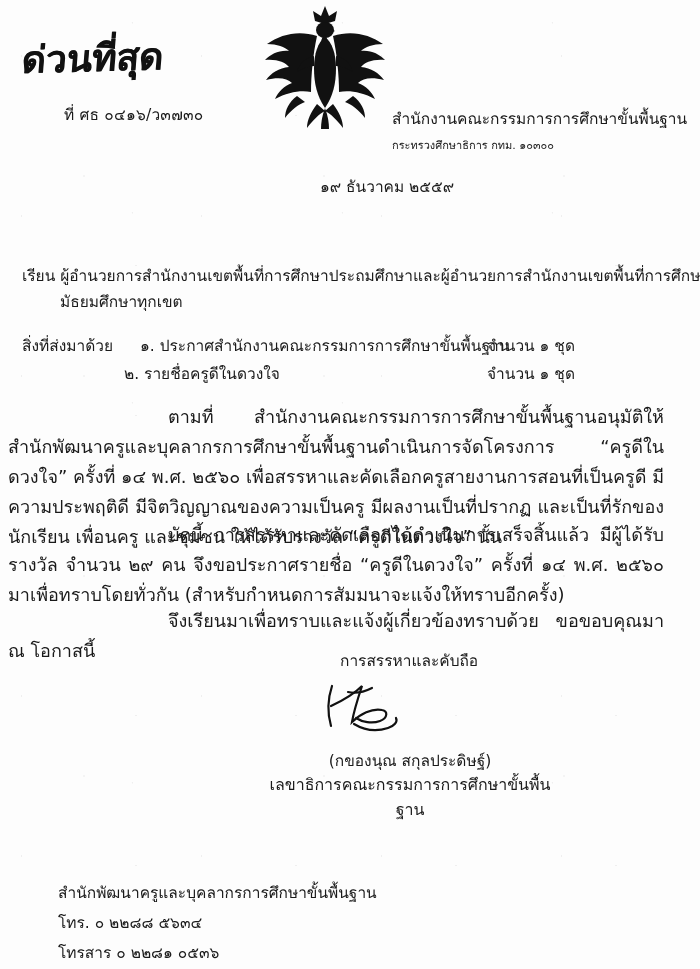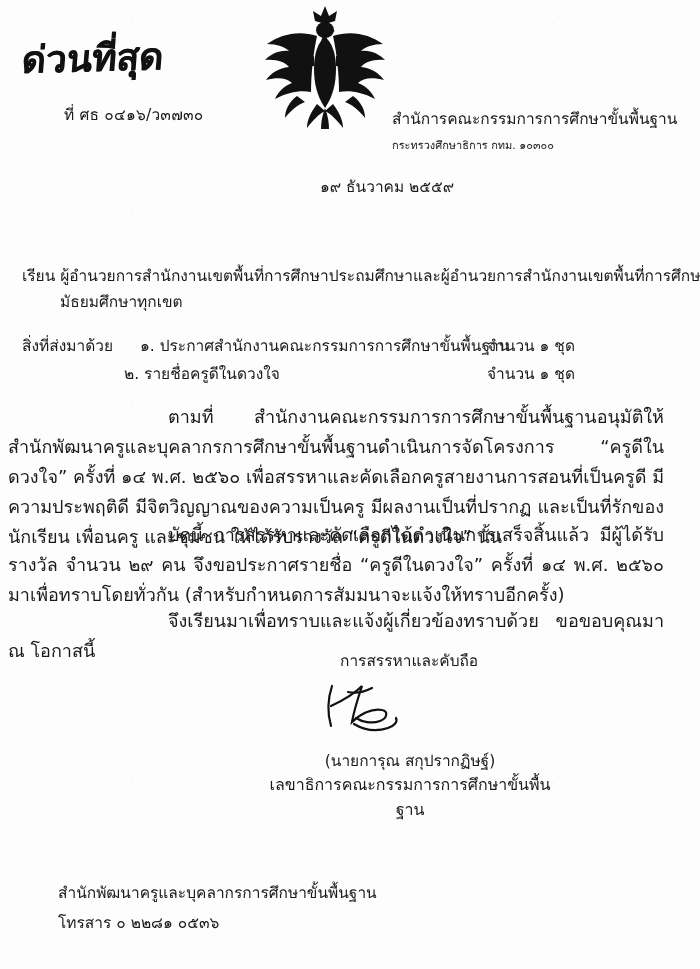--- a/index.html
+++ b/index.html
@@ -226,21 +226,21 @@
         <path d="M78 100 C84 108 88 116 88 124 C82 116 76 110 70 107 Z"></path>
         <path d="M70 104 C67 112 66 119 66 125 L74 125 C74 119 73 112 70 104 Z"></path>
 
         <path d="M42 92 C34 98 30 106 30 114 C36 106 44 100 50 98 Z"></path>
         <path d="M98 92 C106 98 110 106 110 114 C104 106 96 100 90 98 Z"></path>
       </g>
     </svg>
   </div>
 
   <div class="doc-number">ที่ ศธ ๐๔๑๖/ว๓๗๓๐</div>
-  <div class="office-line1">สำนัการคณะกรรมการการศึกษาขั้นพื้นฐาน</div>
+  <div class="office-line1">สำนักงานคณะกรรมการการศึกษาขั้นพื้นฐาน</div>
   <div class="office-line2">กระทรวงศึกษาธิการ กทม. ๑๐๓๐๐</div>
   <div class="date-line">๑๙ ธันวาคม ๒๕๕๙</div>
 
   <div class="row to-line1">เรียน  ผู้อำนวยการสำนักงานเขตพื้นที่การศึกษาประถมศึกษาและผู้อำนวยการสำนักงานเขตพื้นที่การศึกษา</div>
   <div class="row to-line2">มัธยมศึกษาทุกเขต</div>
 
   <div class="row encl-title">สิ่งที่ส่งมาด้วย</div>
   <div class="row encl-1">๑.  ประกาศสำนักงานคณะกรรมการการศึกษาขั้นพื้นฐาน</div>
   <div class="row encl-1-qty">จำนวน  ๑  ชุด</div>
   <div class="row encl-2">๒. รายชื่อครูดีในดวงใจ</div>
@@ -265,22 +265,23 @@
       <g fill="none" stroke="#111" stroke-width="2.2" stroke-linecap="round">
         <path d="M14 6 C10 18 9 32 13 46"></path>
         <path d="M13 26 C26 20 36 14 44 6 C40 18 36 30 34 42 C42 34 54 28 64 30
                  C70 31 70 38 62 41 C54 44 44 42 38 38"></path>
         <path d="M30 12 C38 14 46 12 54 8"></path>
         <path d="M36 44 C46 50 58 52 70 48 C76 46 80 42 78 38"></path>
       </g>
     </svg>
   </div>
 
-  <div class="signer-name">(นายการุณ  สกุปรากฏิษฐ์)</div>
+  <div class="signer-name">(กของนุณ  สกุลประดิษฐ์)</div>
   <div class="signer-title">เลขาธิการคณะกรรมการการศึกษาขั้นพื้นฐาน</div>
 
   <div class="footer">
     <div>สำนักพัฒนาครูและบุคลากรการศึกษาขั้นพื้นฐาน</div>
+    <div>โทร.  ๐ ๒๒๘๘ ๕๖๓๔</div>
     <div>โทรสาร  ๐ ๒๒๘๑ ๐๕๓๖</div>
   </div>
 
   <div class="speckle"></div>
 </div>
 
 </body></html>

